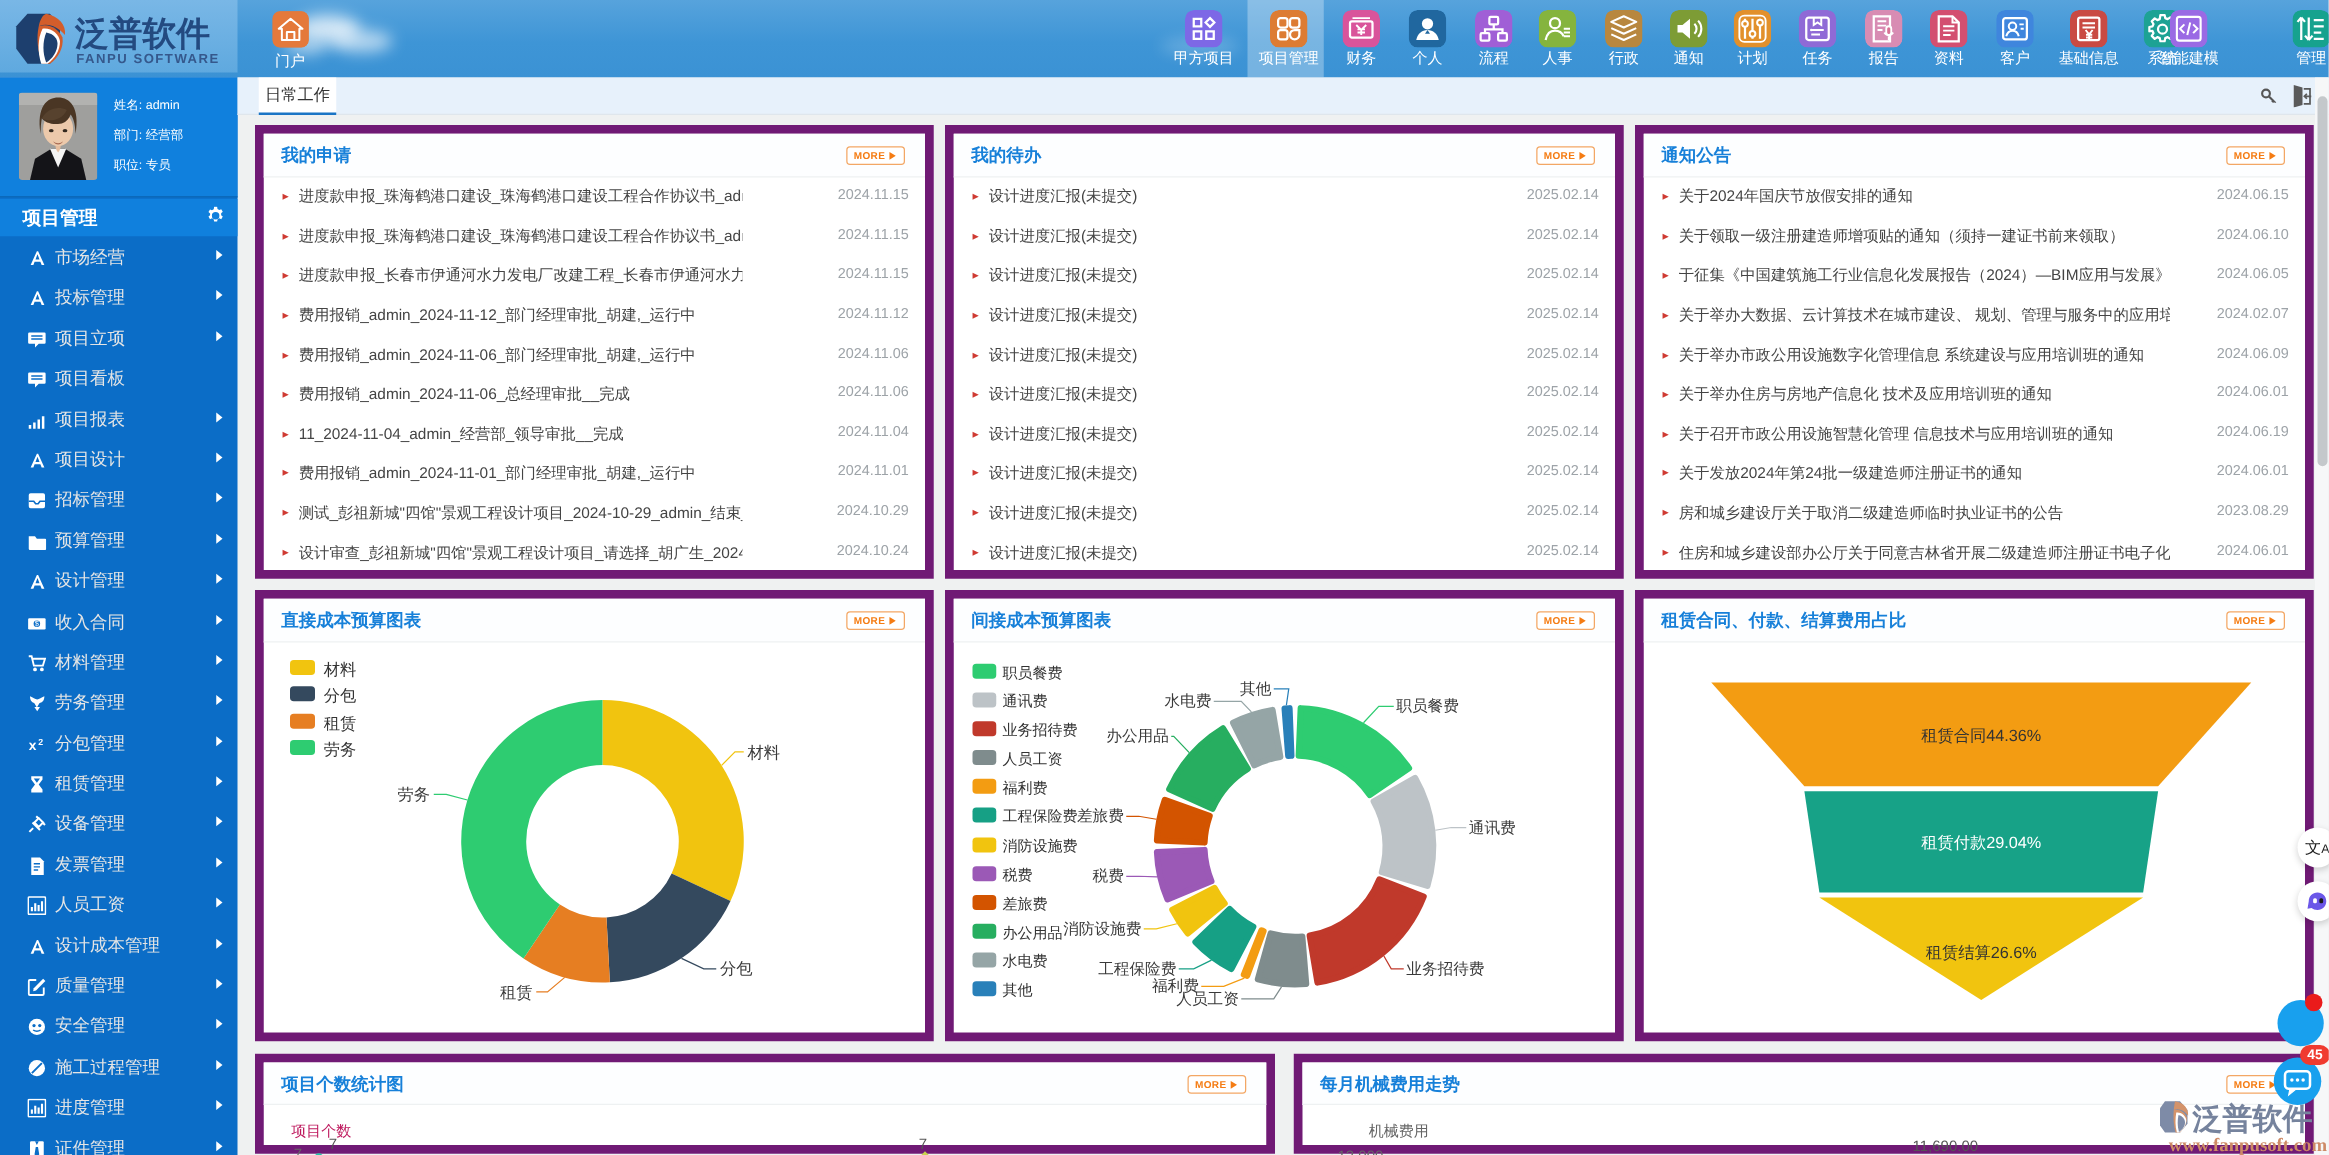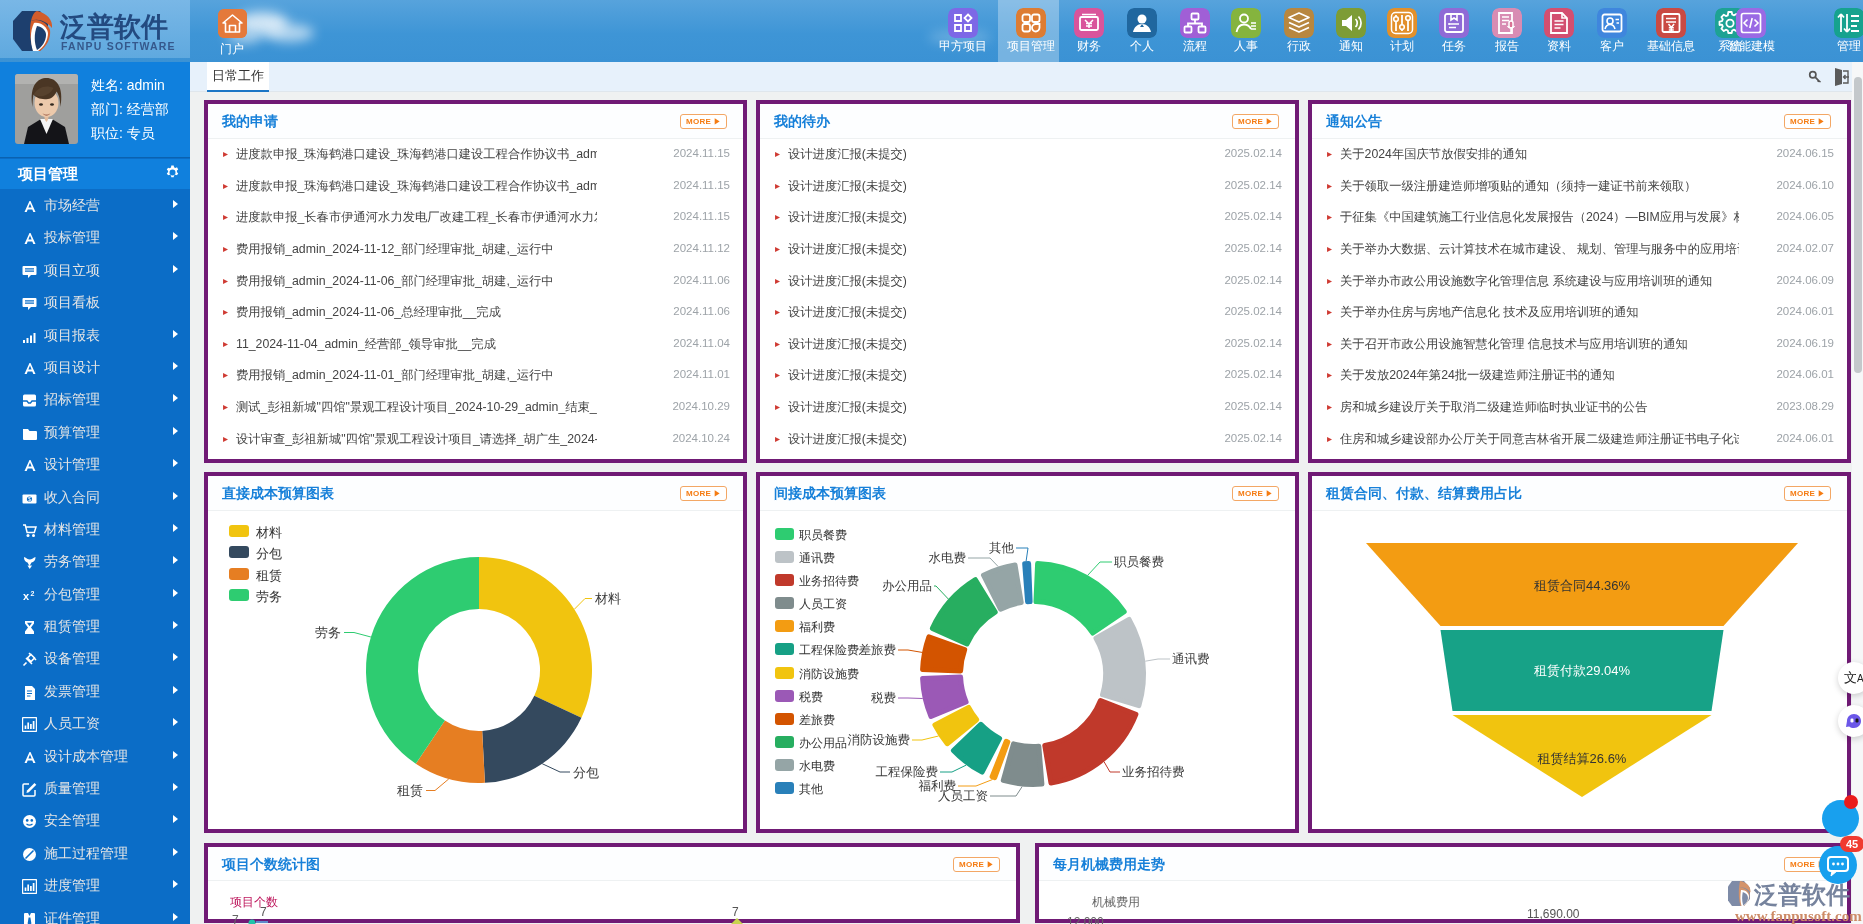--- a/index.html
+++ b/index.html
@@ -12,33 +12,33 @@
 #hl{position:absolute;left:998px;top:0;width:61px;height:62px;background:rgba(255,255,255,.30)}
 .tbi{position:absolute;top:8px;width:62px;text-align:center;color:#fff;font-size:12px}
 .tbi .ic{display:block;margin:0 auto 2px;width:30px;height:30px;border-radius:7px}
 .tbi .lb{display:block;line-height:13px;white-space:nowrap}
 #menhu{position:absolute;left:202px;top:9px;width:60px;text-align:center;color:#fff;font-size:12px}
 #menhu .ic{display:block;margin:0 auto 3px;width:29px;height:29px;border-radius:6px;background:#e4793b}
 
 #sidebar{position:absolute;left:0;top:62px;width:190px;height:862px;background:#0b6dc7}
 #profile{position:absolute;left:0;top:0;width:190px;height:96px;background:#1080dd;border-bottom:1px solid #0a62b0}
 #avatar{position:absolute;left:15px;top:12px;width:63px;height:70px;border-radius:3px;overflow:hidden}
-.pline{position:absolute;left:91px;color:#fff;font-size:14px;white-space:nowrap}
+.pline{position:absolute;left:91px;color:#fff;font-size:10px;white-space:nowrap}
 #mhead{position:absolute;left:0;top:97px;width:190px;height:30px;background:#1080dd;color:#fff}
 #mhead .t{position:absolute;left:18px;top:6px;font-size:15px;font-weight:bold}
 #mhead .g{position:absolute;right:10px;top:6px;font-size:15px}
 #menu{position:absolute;left:0;top:128px;width:190px}
 .mi{position:relative;height:32.4px;color:#e5e5e5;font-size:14px}
 .mi .mic{position:absolute;left:22px;top:9px;width:15px;height:15px}
 .mi .ml{position:absolute;left:44px;top:7px}
 .mi .ar{position:absolute;right:12px;top:10px;width:0;height:0;border-left:5px solid #fff;border-top:4.5px solid transparent;border-bottom:4.5px solid transparent}
 
 #tabbar{position:absolute;left:190px;top:62px;right:0;height:30px;background:#e7f1fb;border-bottom:1px solid #dfe6ec}
 #tab1{position:absolute;left:17px;top:0;width:62px;height:30px;background:#fff;border-bottom:2px solid #1b75c5;color:#333;font-size:13px;text-align:center;line-height:28px}
-.panel{position:absolute;background:#fff;border:4px solid #701a75}
+.panel{position:absolute;background:#fff;border:7px solid #701a75}
 .phead{position:absolute;left:0;top:0;right:0;height:35px;border-bottom:1px solid #eef1f2;background:#fdfeff}
 .ptitle{position:absolute;left:14px;top:9px;font-size:14px;font-weight:bold;color:#1780d9}
 .more{position:absolute;right:16px;top:10px;height:15px;line-height:13px;padding:0 5px;border:1px solid #f3a765;border-radius:3px;color:#f57c13;font-size:8px;font-weight:bold;background:#fff;letter-spacing:.3px}
 .more i{font-style:normal;font-size:7px}
 .lrow{position:absolute;left:0;width:100%;height:31.6px}
 .lrow .bu{position:absolute;left:15px;top:4px;color:#cf3a32;font-size:10px}
 .pfirst .lrow .tx{right:146px}
 .lrow .tx{position:absolute;left:28px;top:2px;right:108px;font-size:12.3px;color:#444;white-space:nowrap;overflow:hidden}
 .lrow .dt{position:absolute;right:13px;top:3px;font-size:11.5px;color:#9da3a8}
 .leg{position:absolute;font-size:13px;color:#333}

